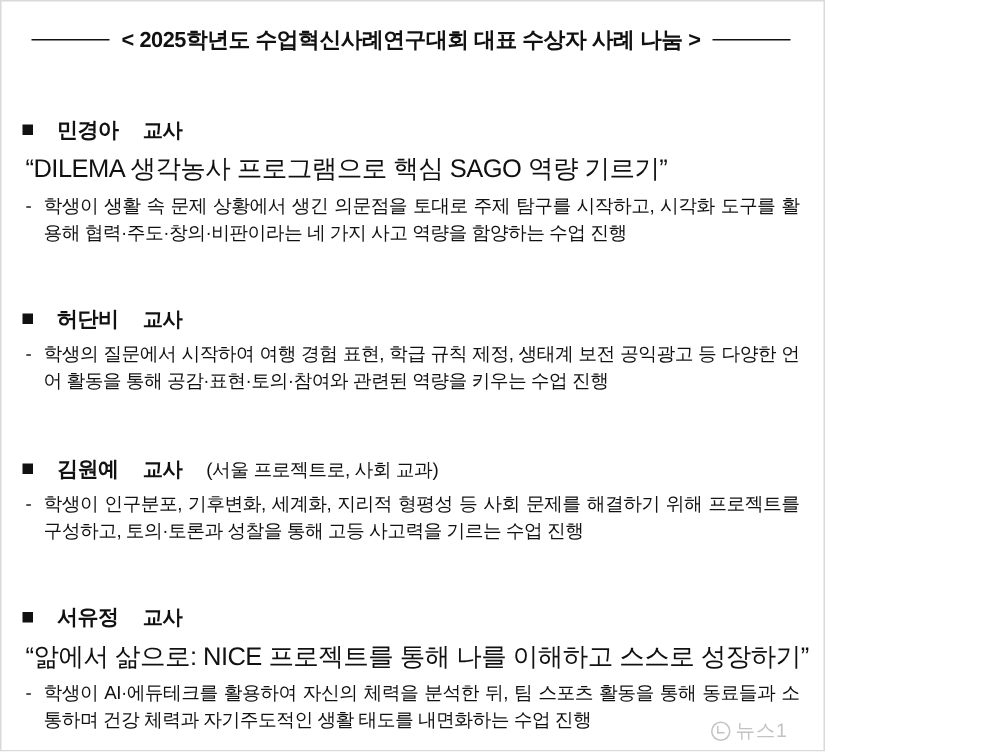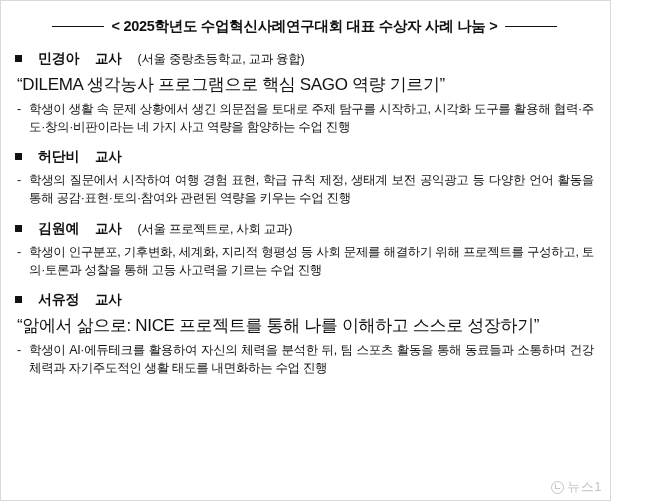--- a/index.html
+++ b/index.html
@@ -10,21 +10,21 @@
     width: 669px;
     height: 501px;
     background: #ffffff;
     font-family: "Liberation Sans", sans-serif;
     color: #111111;
     overflow: hidden;
     position: relative;
   }
   .page {
     box-sizing: border-box;
-    width: 611px;
+    width: 550px;
     height: 501px;
     border: 1px solid #d9d9d9;
     padding: 10px 16px 0 14px;
     position: relative;
     background: #ffffff;
   }
   .title-row {
     display: flex;
     align-items: center;
     justify-content: center;
@@ -64,20 +64,21 @@
   }
   .teacher-name {
     font-weight: bold;
     font-size: 14px;
     letter-spacing: -0.3px;
   }
   .teacher-role {
     font-weight: bold;
     font-size: 13.5px;
     letter-spacing: -0.3px;
+    margin-top: 28px;
   }
   .affiliation {
     font-size: 12.5px;
     letter-spacing: -0.3px;
   }
   .entry-title {
     font-size: 17px;
     margin: 0 0 4px 2px;
     letter-spacing: -0.35px;
     white-space: nowrap;
@@ -92,21 +93,21 @@
   .dash {
     flex: 0 0 12px;
   }
   .desc-text {
     flex: 1 1 auto;
     text-align: justify;
     text-justify: inter-character;
   }
   .watermark {
     position: absolute;
-    right: 8px;
+    right: 24px;
     bottom: 4px;
     font-size: 13px;
     color: #b9b9b9;
     letter-spacing: 0.5px;
     opacity: 0.85;
     pointer-events: none;
     display: flex;
     align-items: center;
     gap: 3px;
     justify-content: flex-end;
@@ -139,21 +140,20 @@
     <span class="title-rule"></span>
     <span class="title-text">&lt; 2025학년도 수업혁신사례연구대회 대표 수상자 사례 나눔 &gt;</span>
     <span class="title-rule"></span>
   </div>
 
   <div class="entry">
     <div class="entry-head">
       <span class="bullet-sq"></span>
       <span class="teacher-name">민경아</span>
       <span class="teacher-role">교사</span>
-      <span class="affiliation">(서울 중랑초등학교, 교과 융합)</span>
     </div>
     <div class="entry-title">“DILEMA 생각농사 프로그램으로 핵심 SAGO 역량 기르기”</div>
     <div class="entry-desc">
       <span class="dash">-</span>
       <span class="desc-text">학생이 생활 속 문제 상황에서 생긴 의문점을 토대로 주제 탐구를 시작하고, 시각화 도구를 활용해 협력·주도·창의·비판이라는 네 가지 사고 역량을 함양하는 수업 진행</span>
     </div>
   </div>
 
   <div class="entry">
     <div class="entry-head">

